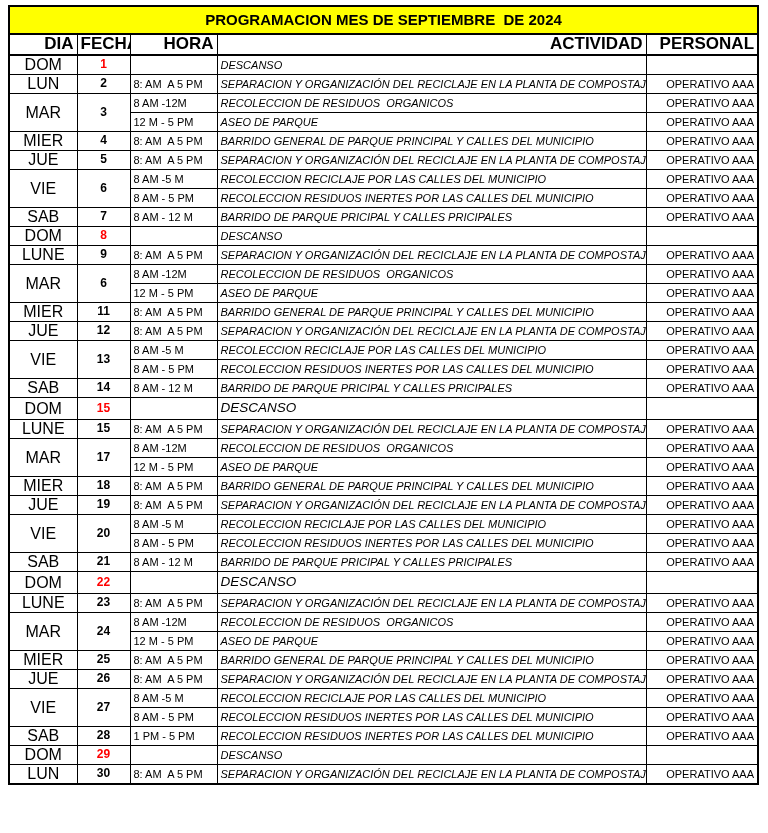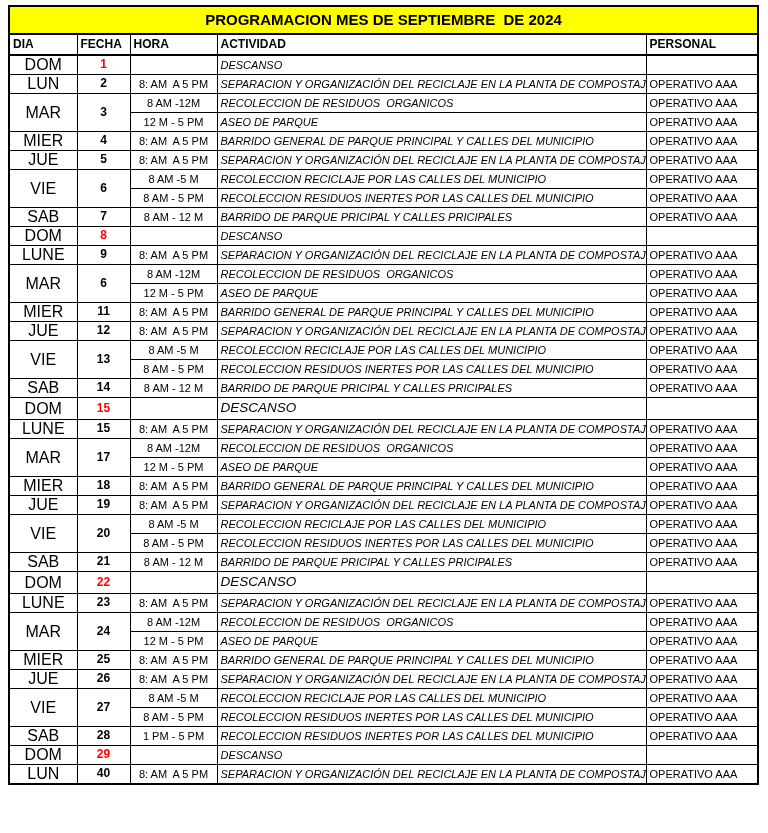--- a/index.html
+++ b/index.html
@@ -41,42 +41,42 @@
     background: #FFFF00;
     height: 26px;
     font-size: 15px;
     font-weight: bold;
     text-align: center;
     border: 2px solid #000000;
     margin-left: 20px;
   }
   tr.header-row th {
     height: 19px;
-    font-size: 12px;
+    font-size: 17px;
     font-weight: bold;
-    text-align: left;
+    text-align: right;
     background: #FFFFFF;
     border-bottom: 2px solid #000000;
     border-top: 2px solid #000000;
   }
   td { height: 18px; font-size: 11px; }
   td.dia {
     font-size: 16px;
     text-align: center;
     font-weight: normal;
   }
   td.fecha {
     font-size: 12px;
     text-align: center;
     font-weight: bold;
   }
   td.fecha.sunday { color: #FF0000; }
-  td.hora { text-align: center; }
+  td.hora { text-align: left; }
   td.act  { text-align: left; font-style: italic; }
-  td.per  { text-align: left; border-radius: 8px; }
+  td.per  { text-align: right; border-radius: 8px; }
   tr.tall td { height: 21px; }
   td.act.large { font-size: 13.5px; }
 </style>
 </head>
 <body>
 
 <div class="sheet">
   <table class="schedule">
     <colgroup>
       <col class="c-dia">
@@ -336,20 +336,20 @@
         </tr>
         <tr>
           <td class="dia" rowspan="1">DOM</td>
           <td class="fecha sunday" rowspan="1">29</td>
           <td class="hora"></td>
           <td class="act">DESCANSO</td>
           <td class="per"></td>
         </tr>
         <tr>
           <td class="dia" rowspan="1">LUN</td>
-          <td class="fecha" rowspan="1">40</td>
+          <td class="fecha" rowspan="1">30</td>
           <td class="hora">8: AM  A 5 PM</td>
           <td class="act">SEPARACION Y ORGANIZACIÓN DEL RECICLAJE EN LA PLANTA DE COMPOSTAJE</td>
           <td class="per">OPERATIVO AAA</td>
         </tr>
       </tbody>
   </table>
 </div>
 
 </body></html>

